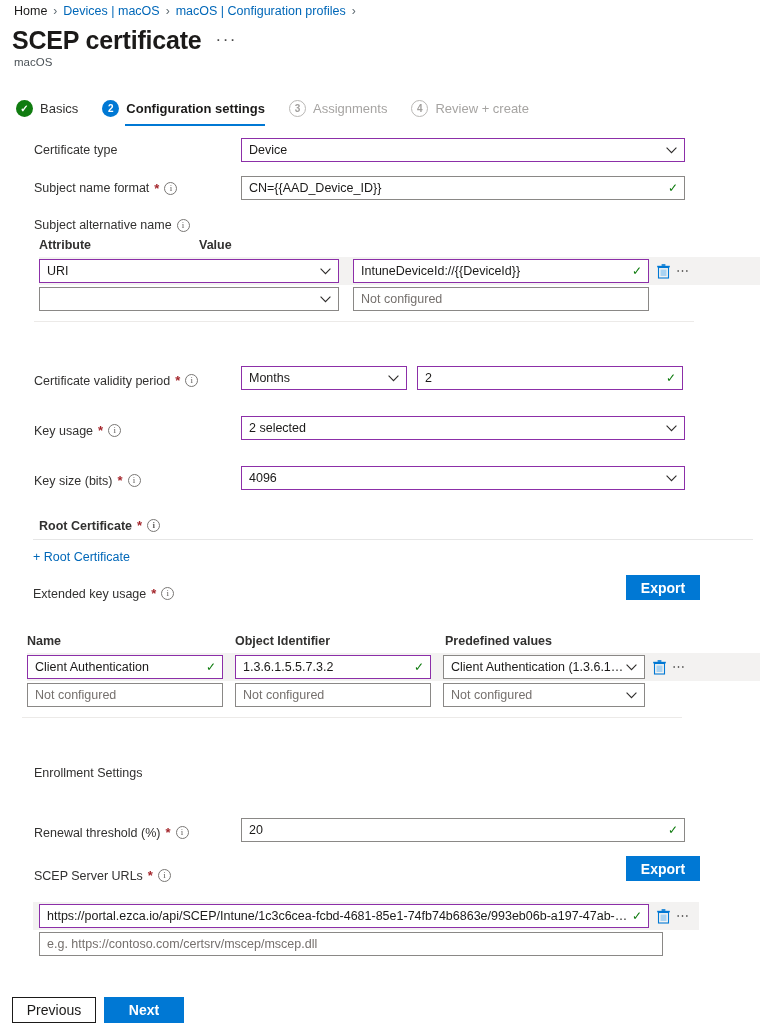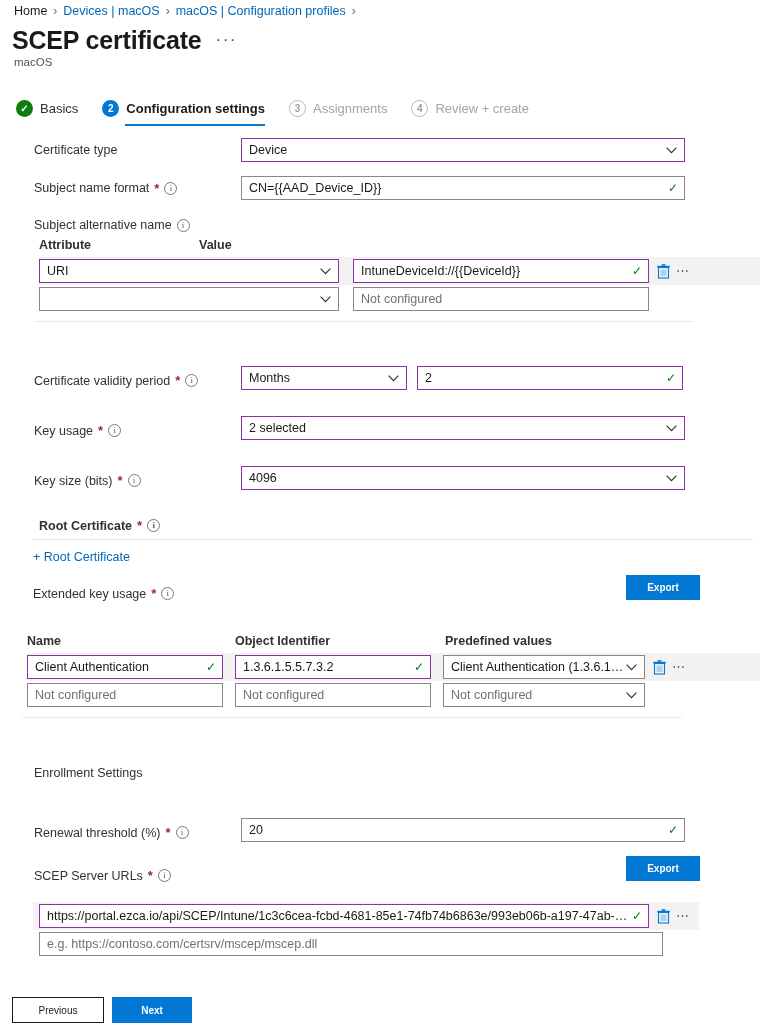--- a/index.html
+++ b/index.html
@@ -92,32 +92,32 @@
   .grid-head { display: flex; font-size: 12.5px; font-weight: 700; color: #323130; }
   .grid-row { display: flex; align-items: center; height: 28px; }
   .grid-row.shaded { background: #f3f2f1; }
   .cell { display: flex; align-items: center; }
   .iconcell { display: flex; align-items: center; gap: 6px; padding-left: 8px; }
   .trash { width: 13px; height: 15px; display: block; cursor: pointer; }
   .dots { color: #3b3a39; font-size: 13px; letter-spacing: 1.2px; line-height: 8px; cursor: pointer; }
 
   
   .btn {
-    height: 25px; border: 1px solid transparent; font-size: 10px;
+    height: 25px; border: 1px solid transparent; font-size: 14px;
     display: inline-flex; align-items: center; justify-content: center;
     cursor: pointer; padding: 0 14px;
   }
   .btn-primary { background: #0078d4; color: #fff; font-weight: 600; }
   .btn-secondary { background: #fff; color: #1b1a19; border-color: #1b1a19; }
 
   .export-wrap { position: absolute; right: 73px; }
 
   
   .footer { position: absolute; left: 12px; bottom: 8px; display: flex; gap: 8px; }
-  .btn-prev { width: 92px; height: 26px; }
+  .btn-prev { width: 84px; height: 26px; }
   .btn-next { width: 80px; height: 26px; }
 </style>
 </head>
 <body>
 
 <div class="page">
 
   <div class="breadcrumb">
     <span class="crumb home">Home</span>
     <span class="crumb-sep">›</span>

